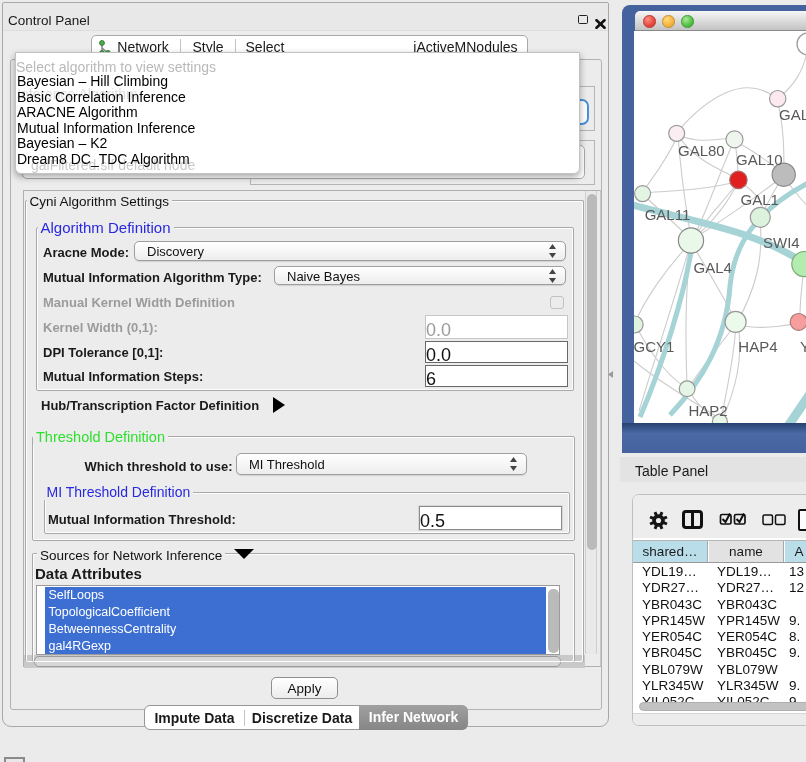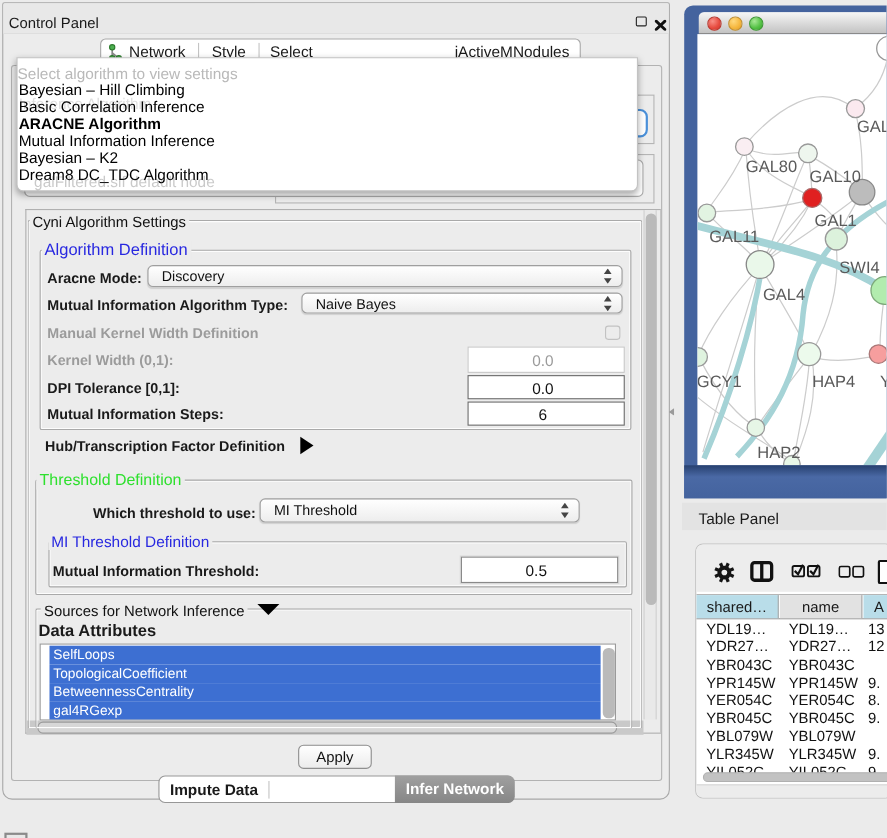--- a/index.html
+++ b/index.html
@@ -1,38 +1,38 @@
 <!DOCTYPE html>
 <html><head><meta charset="utf-8">
 <style>
 *{margin:0;padding:0;box-sizing:border-box}
 html,body{width:806px;height:762px;background:#ebebeb;font-family:"Liberation Sans",sans-serif;overflow:hidden}
 .abs{position:absolute}
-.b{font-weight:bold}
+.b{font-weight:normal}
 .nw{white-space:nowrap}
 #win{left:2px;top:2px;width:607px;height:725px;background:#ececec;border:1px solid #a8a8a8;border-radius:2px 2px 9px 9px}
 #ttl{left:8px;top:13px;font-size:13.5px;color:#1a1a1a}
 #wbtn1{left:578px;top:15px;width:10px;height:9px;border:1.6px solid #222;border-radius:1.5px}
 #wbtn2{left:595px;top:15px}
 #content{left:10px;top:59px;width:592px;height:651px;border:1px solid #b2b2b2;border-radius:3px}
 
 #tabs{left:91px;top:35px;width:437px;height:24px;background:#fff;border:1px solid #a9a9a9;border-radius:5px;font-size:14px;color:#1a1a1a}
 .tseg{position:absolute;top:0;height:22px;line-height:22px;text-align:center}
 .tsep{position:absolute;top:3px;width:1px;height:16px;background:#c4c4c4}
 #tdark{position:absolute;left:203px;top:-1px;width:107px;height:24px;background:linear-gradient(#929292,#7e7e7e);color:#f2f2f2;line-height:24px;text-align:center}
 
 #scrollpane{left:23px;top:190px;width:578px;height:477px;border:1px solid #b0b0b0;border-right:1px solid #c6c6c6}
 .groupbox{position:absolute;border:1px solid #a9a9a9;border-radius:2px;box-shadow:1px 1px 0 #fdfdfd inset, -1px -1px 0 #fdfdfd inset}
 .gtitle{position:absolute;background:#ececec;padding:0 3px;white-space:nowrap}
 .row-label{position:absolute;font-size:13px;font-weight:bold;color:#1a1a1a;white-space:nowrap}
 .gray{color:#9b9b9b !important}
 .combo{position:absolute;background:linear-gradient(#ffffff,#ededed);border:1px solid #9f9f9f;border-radius:5px;font-size:13px;color:#111;box-shadow:0 1px 1px rgba(0,0,0,0.12)}
 .ctext{position:absolute;left:12px;top:50%;transform:translateY(-50%)}
 .carr{position:absolute;right:8px;top:50%;transform:translateY(-50%)}
-.tfield{position:absolute;background:#fff;font-size:14px;text-align:center;color:#111}
+.tfield{position:absolute;background:#fff;font-size:18px;text-align:left;color:#111}
 
 #popup{left:15px;top:52px;width:565px;height:122px;background:#fff;border:1px solid #c3c3c3;border-radius:0 0 6px 6px;box-shadow:0 3px 7px rgba(0,0,0,0.35)}
 #popup .hint{position:absolute;left:0;right:0;top:5.5px;text-align:left;color:#b9b9b9;font-size:14px}
 .pitem{position:absolute;left:1px;font-size:14px;color:#000;white-space:nowrap}
 
 #datalist{left:36px;top:585px;width:524px;height:70px;background:#fff;border:1px solid #9a9a9a;overflow:hidden}
 .litem{position:absolute;left:7.5px;width:501px;height:17px;background:#3d6fd2;color:#fff;font-size:12.5px;line-height:17px;padding-left:4px}
 
 #btabs{left:144px;top:705px;width:323px;height:25px;background:#fff;border:1px solid #979797;border-radius:6px;font-size:14px;font-weight:bold;color:#1a1a1a}
 #btdark{position:absolute;left:214px;top:-1px;width:109px;height:25px;background:linear-gradient(#a0a0a0,#868686);color:#fff;line-height:25px;text-align:center;border-radius:0 6px 6px 0}
@@ -144,20 +144,21 @@
   <div class="litem" style="top:35px">BetweennessCentrality</div>
   <div class="litem" style="top:52px">gal4RGexp</div>
 </div>
 <div class="abs" style="left:548px;top:589px;width:11px;height:64px;background:#bababa;border-radius:5px"></div>
 
 <div class="abs" style="left:271px;top:677px;width:67px;height:22px;background:linear-gradient(#ffffff,#ececec);border:1px solid #8f8f8f;border-radius:5px;text-align:center;line-height:21px;font-size:13.5px;color:#111">Apply</div>
 
 <div class="abs" id="btabs">
   <div class="tseg" style="left:0;width:99px;line-height:25px">Impute Data</div>
   <div class="tsep" style="left:99px;top:4px"></div>
+  <div class="tseg" style="left:100px;width:114px;line-height:25px">Discretize Data</div>
   <div id="btdark">Infer Network</div>
 </div>
 
 <div class="abs" style="left:608px;top:371px;width:5px;height:7px;background:#9a9a9a;clip-path:polygon(100% 0,100% 100%,0 50%)"></div>
 
 <div class="abs" id="popup">
   <div class="hint">Select algorithm to view settings</div>
   <div class="pitem" style="top:20.3px">Bayesian – Hill Climbing</div>
   <div class="pitem" style="top:35.8px">Basic Correlation Inference</div>
   <div class="pitem b" style="top:51.3px">ARACNE Algorithm</div>

